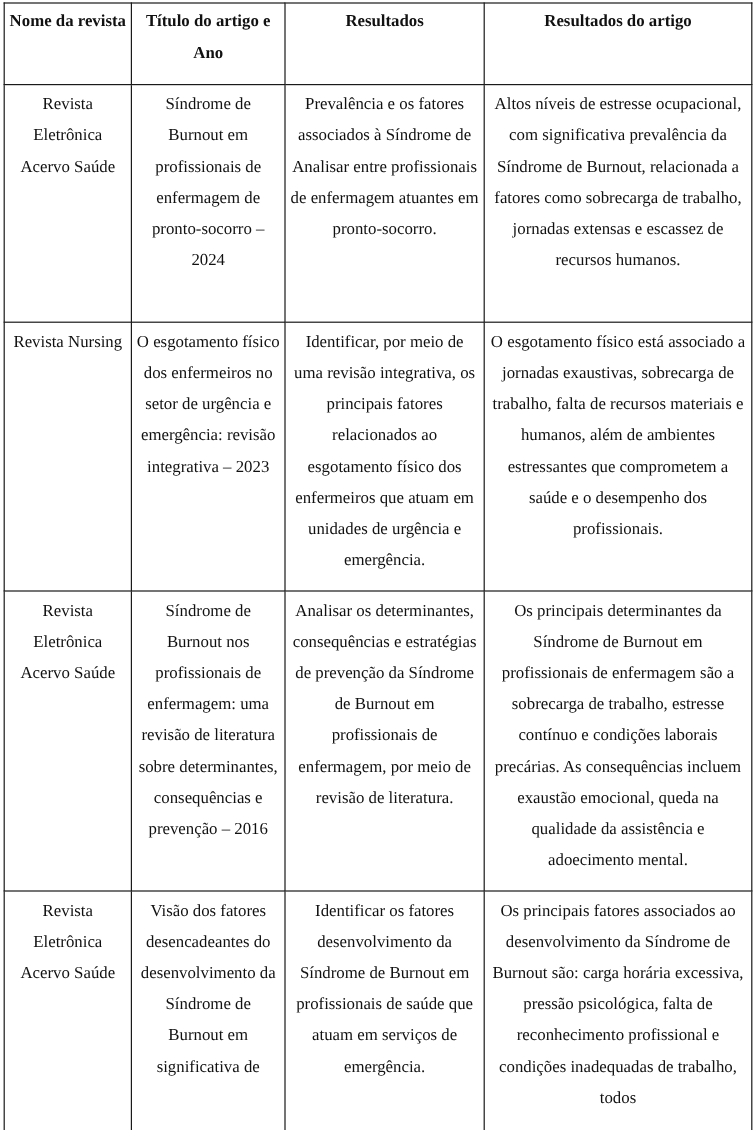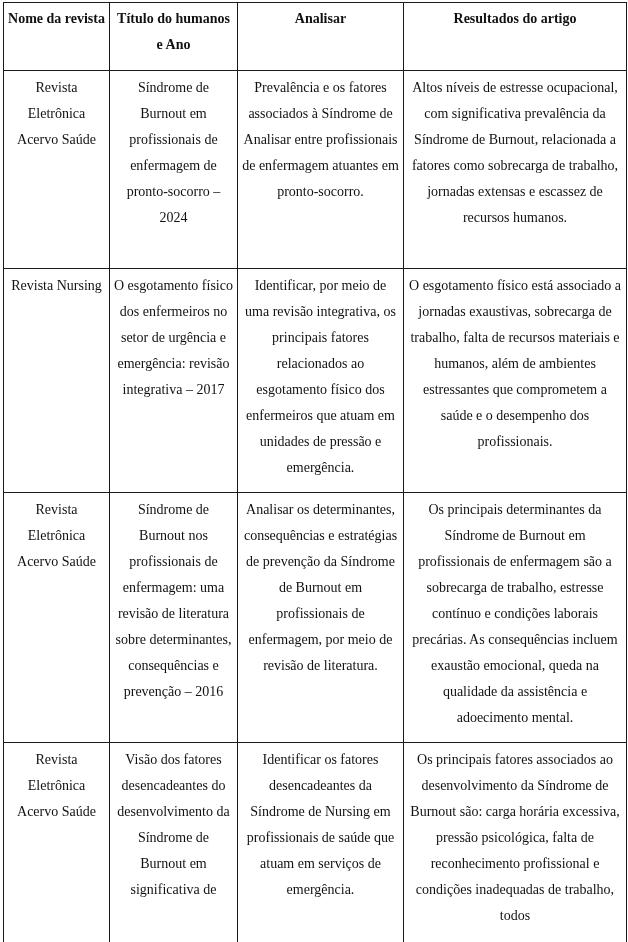--- a/index.html
+++ b/index.html
@@ -45,44 +45,44 @@
 <table class="results">
   <colgroup>
     <col class="c1">
       <col class="c2">
       <col class="c3">
       <col class="c4">
   </colgroup>
   <thead>
     <tr>
       <th>Nome da revista</th>
-      <th>Título do humanos e Ano</th>
-      <th>Analisar</th>
+      <th>Título do artigo e Ano</th>
+      <th>Resultados</th>
       <th>Resultados do artigo</th>
     </tr>
   </thead>
   <tbody>
     <tr class="r1">
       <td>Revista Eletrônica Acervo Saúde</td>
       <td>Síndrome de Burnout em profissionais de enfermagem de pronto-socorro – 2024</td>
       <td>Prevalência e os fatores associados à Síndrome de Analisar entre profissionais de enfermagem atuantes em pronto-socorro.</td>
       <td>Altos níveis de estresse ocupacional, com significativa prevalência da Síndrome de Burnout, relacionada a fatores como sobrecarga de trabalho, jornadas extensas e escassez de recursos humanos.</td>
     </tr>
     <tr class="r2">
       <td>Revista Nursing</td>
-      <td>O esgotamento físico dos enfermeiros no setor de urgência e emergência: revisão integrativa – 2017</td>
-      <td>Identificar, por meio de uma revisão integrativa, os principais fatores relacionados ao esgotamento físico dos enfermeiros que atuam em unidades de pressão e emergência.</td>
+      <td>O esgotamento físico dos enfermeiros no setor de urgência e emergência: revisão integrativa – 2023</td>
+      <td>Identificar, por meio de uma revisão integrativa, os principais fatores relacionados ao esgotamento físico dos enfermeiros que atuam em unidades de urgência e emergência.</td>
       <td>O esgotamento físico está associado a jornadas exaustivas, sobrecarga de trabalho, falta de recursos materiais e humanos, além de ambientes estressantes que comprometem a saúde e o desempenho dos profissionais.</td>
     </tr>
     <tr class="r3">
       <td>Revista Eletrônica Acervo Saúde</td>
       <td>Síndrome de Burnout nos profissionais de enfermagem: uma revisão de literatura sobre determinantes, consequências e prevenção – 2016</td>
       <td>Analisar os determinantes, consequências e estratégias de prevenção da Síndrome de Burnout em profissionais de enfermagem, por meio de revisão de literatura.</td>
       <td>Os principais determinantes da Síndrome de Burnout em profissionais de enfermagem são a sobrecarga de trabalho, estresse contínuo e condições laborais precárias. As consequências incluem exaustão emocional, queda na qualidade da assistência e adoecimento mental.</td>
     </tr>
     <tr class="r4">
       <td>Revista Eletrônica Acervo Saúde</td>
       <td>Visão dos fatores desencadeantes do desenvolvimento da Síndrome de Burnout em significativa de</td>
-      <td>Identificar os fatores desencadeantes da Síndrome de Nursing em profissionais de saúde que atuam em serviços de emergência.</td>
+      <td>Identificar os fatores desenvolvimento da Síndrome de Burnout em profissionais de saúde que atuam em serviços de emergência.</td>
       <td>Os principais fatores associados ao desenvolvimento da Síndrome de Burnout são: carga horária excessiva, pressão psicológica, falta de reconhecimento profissional e condições inadequadas de trabalho, todos</td>
     </tr>
   </tbody>
 </table>
 
 </body></html>

